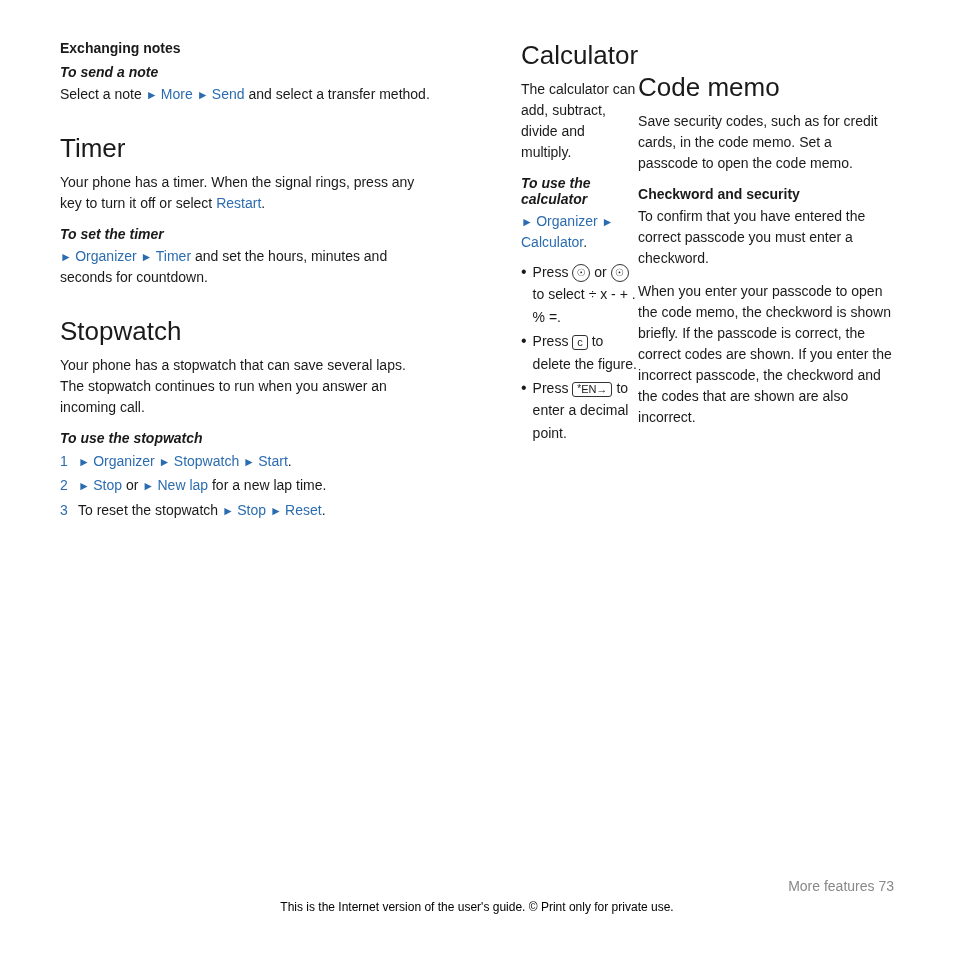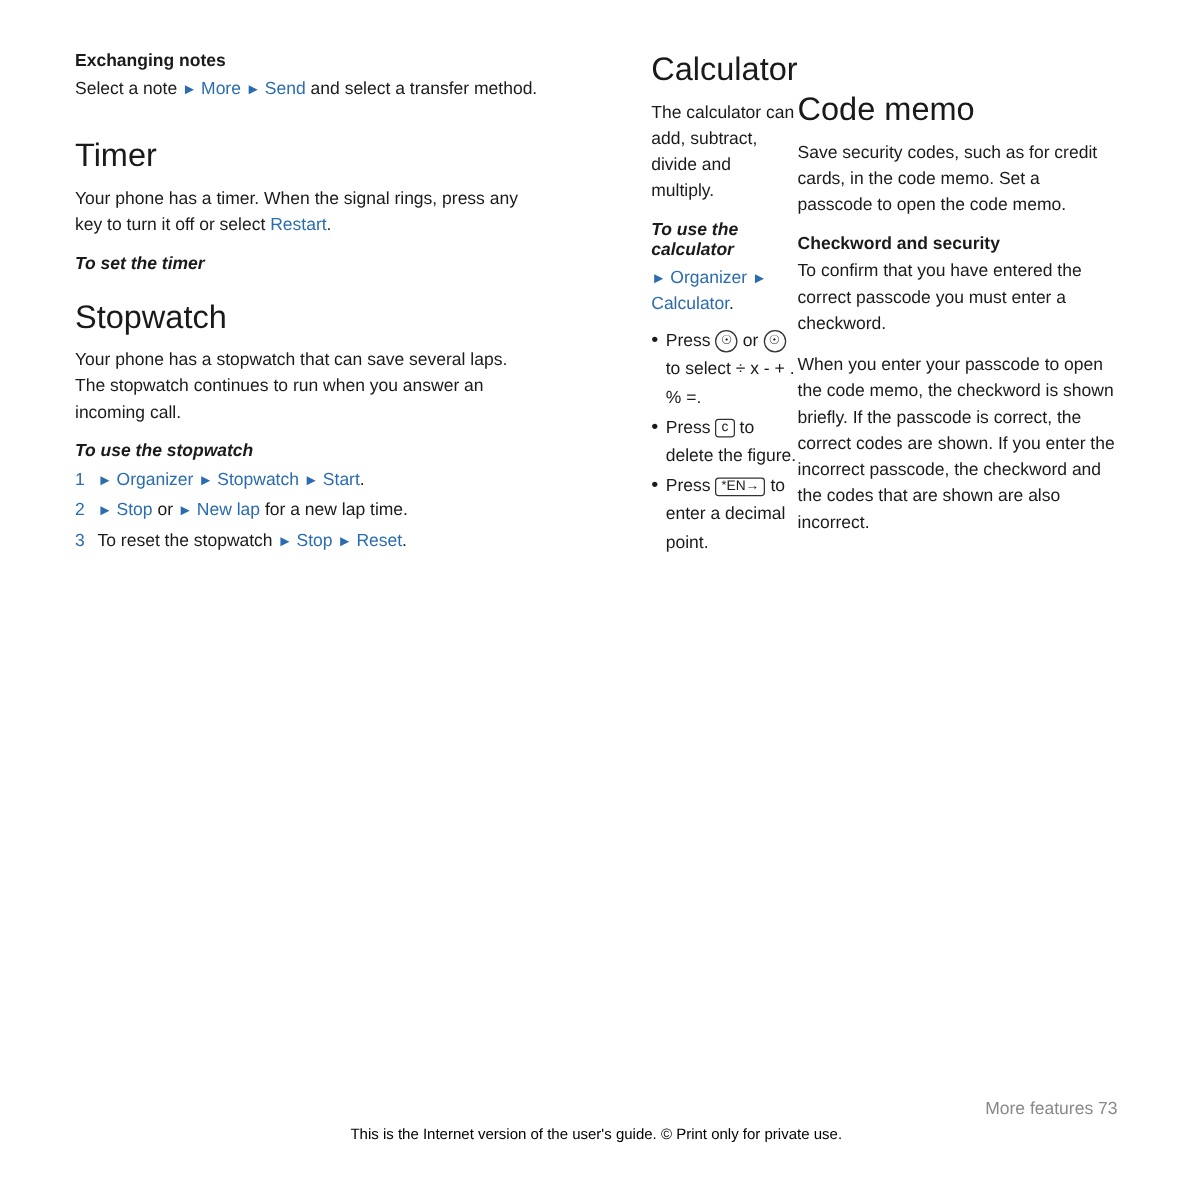--- a/index.html
+++ b/index.html
@@ -146,37 +146,45 @@
 </head>
 <body>
 
 <div class="page">
   <div class="content-area">
 
     <div class="left-column">
 
       <div>
         <div class="section-heading-bold">Exchanging notes</div>
+        <div class="italic-heading">To send a note</div>
         <div class="section-text">
           <span>Select a note</span>
           <span style="color:#2b6cb0; font-size:12px;"> ► </span>
           <span class="link-text">More</span>
           <span style="color:#2b6cb0; font-size:12px;"> ► </span>
           <span class="link-text">Send</span>
           <span>and select a transfer method.</span>
         </div>
       </div>
 
       <div>
         <div class="section-title-large">Timer</div>
         <div class="section-text">
           <span>Your phone has a timer. When the signal rings, press any key to turn it off or select</span>
           <span class="link-text">Restart</span><span>.</span>
         </div>
         <div class="italic-heading">To set the timer</div>
+        <div class="section-text">
+          <span style="color:#2b6cb0; font-size:12px;">► </span>
+          <span class="link-text">Organizer</span>
+          <span style="color:#2b6cb0; font-size:12px;"> ► </span>
+          <span class="link-text">Timer</span>
+          <span>and set the hours, minutes and seconds for countdown.</span>
+        </div>
       </div>
 
       <div>
         <div class="section-title-large">Stopwatch</div>
         <div class="section-text">Your phone has a stopwatch that can save several laps. The stopwatch continues to run when you answer an incoming call.</div>
         <div class="italic-heading">To use the stopwatch</div>
         <ul class="numbered-list">
           <li>
             <span class="num link-text">1</span>
             <span>

